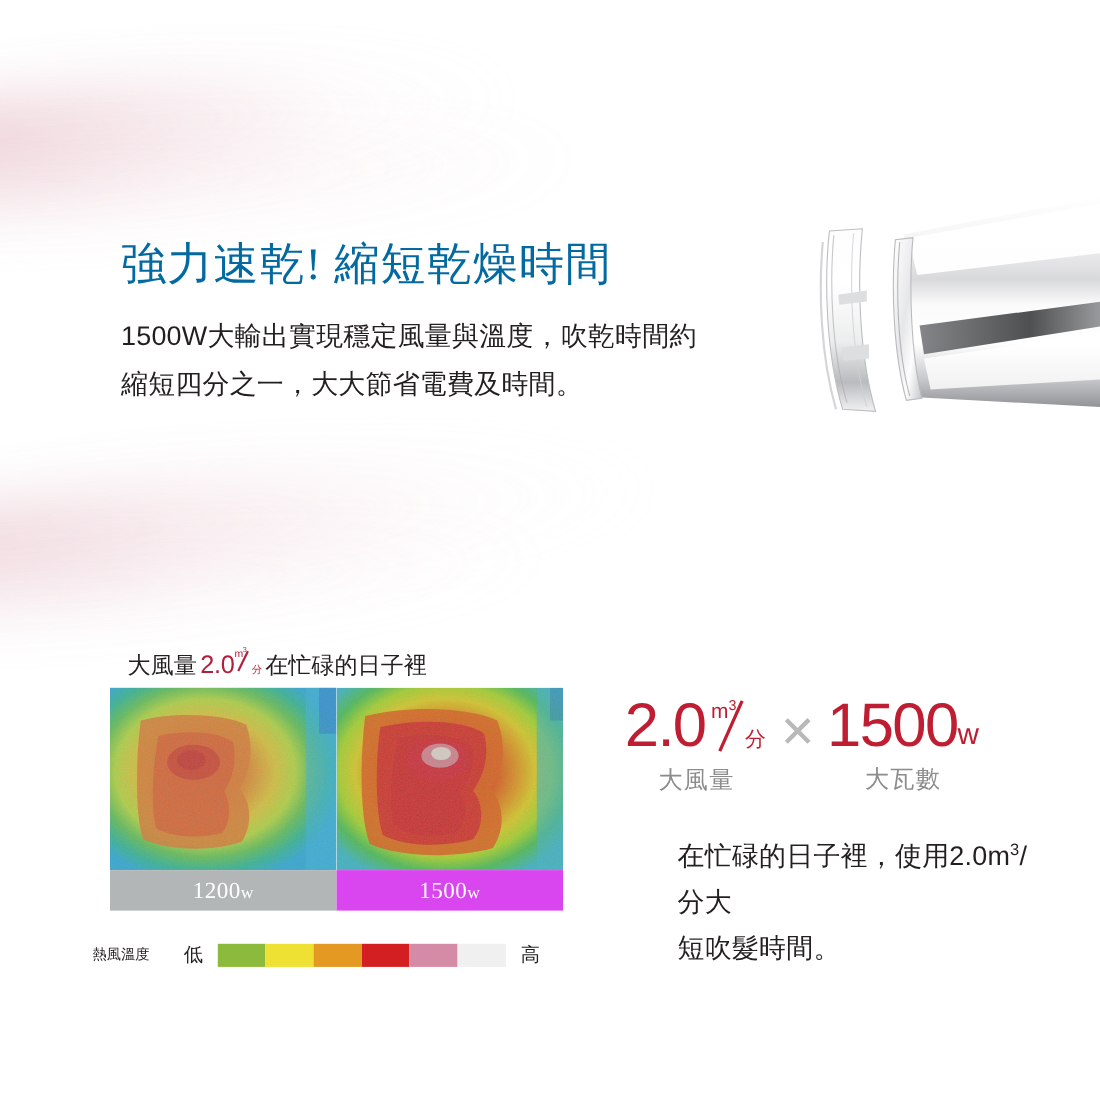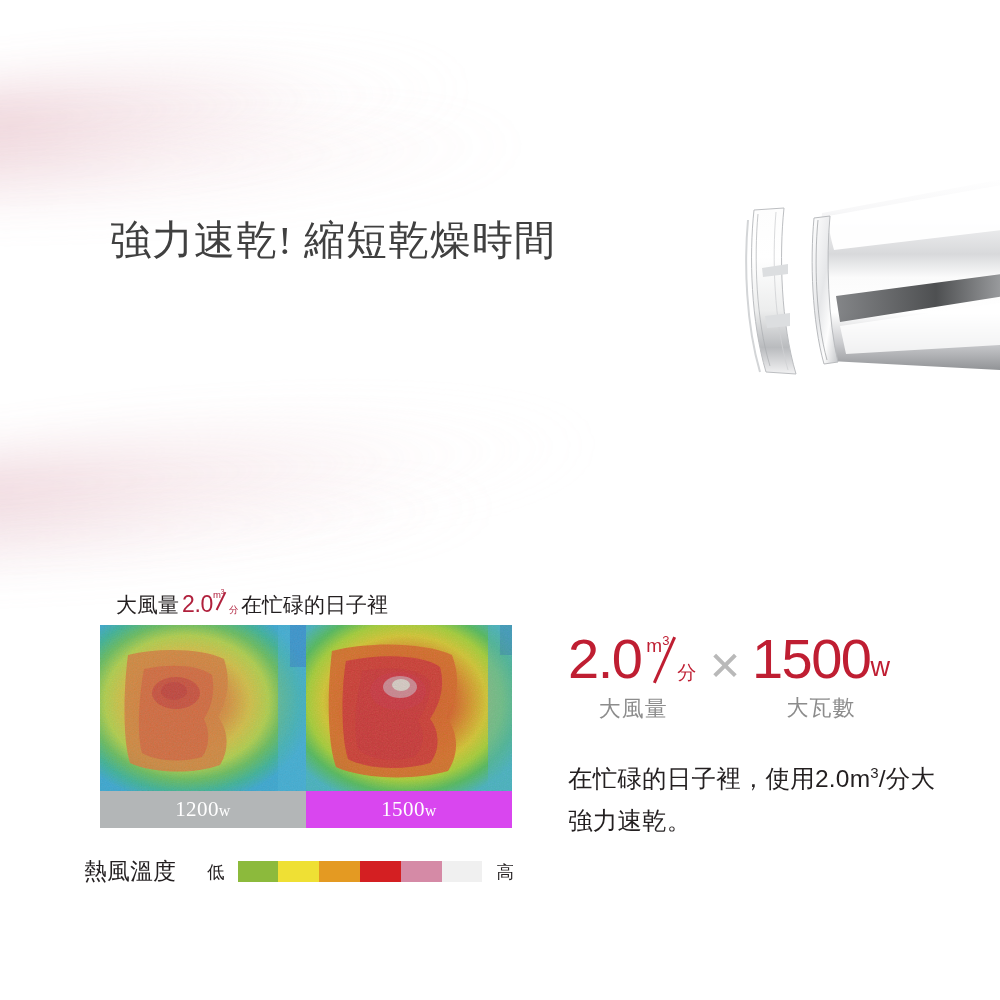--- a/index.html
+++ b/index.html
@@ -65,21 +65,21 @@
     top: 216px;
     width: 650px;
   }
   #headline {
     margin: 0;
     font-family: "Liberation Serif", "DejaVu Serif", serif;
     font-size: 41px;
     font-weight: 400;
     letter-spacing: 1px;
     line-height: 1.18;
-    color: #404040;
+    color: #0369a1;
     white-space: nowrap;
   }
   #hero-body {
     margin: 22px 0 0 0;
     font-size: 24.5px;
     font-weight: 400;
     line-height: 1.72;
     letter-spacing: .2px;
     color: #231f20;
   }
@@ -188,21 +188,21 @@
   
   #thermo-legend {
     position: absolute;
     left: 84px;
     top: 856px;
     width: 430px;
     display: flex;
     align-items: center;
   }
   #legend-title {
-    font-size: 23px;
+    font-size: 13px;
     color: #231f20;
     white-space: nowrap;
   }
   #legend-low {
     font-size: 17.5px;
     color: #231f20;
     margin-left: 31px;
   }
   #legend-swatches {
     display: flex;
@@ -292,35 +292,39 @@
     padding: 14px 10px 0 10px;
     align-self: flex-start;
   }
   #stats-body {
     margin: 34px 0 0 0;
     font-size: 24.5px;
     line-height: 1.72;
     letter-spacing: .2px;
     color: #231f20;
   }
-  #stats-body .line { display: block; }
+  #stats-body .line { display: block; margin-left: 48px; }
   #stats-body .sup { font-size: 15px; vertical-align: super; }
 </style>
 </head>
 <body>
 
 <div id="page">
 
   <div class="streak" id="streak-a"></div>
   <div class="streak" id="streak-b"></div>
   <div class="streak" id="streak-c"></div>
   <div class="streak" id="streak-d"></div>
 
   <div id="hero">
     <h1 id="headline">強力速乾! 縮短乾燥時間</h1>
+    <p id="hero-body">
+      <span class="line">1500W大輸出實現穩定風量與溫度，吹乾時間約</span>
+      <span class="line">縮短四分之一，大大節省電費及時間。</span>
+    </p>
   </div>
 
   <div id="product-photo">
     <svg viewBox="0 0 300 205" width="300" height="205" aria-hidden="true">
       <defs>
         <linearGradient id="bodyGrad" x1="0" y1="0" x2="0" y2="1">
           <stop offset="0%" stop-color="#ffffff"></stop>
           <stop offset="18%" stop-color="#f7f7f8"></stop>
           <stop offset="40%" stop-color="#d8d9db"></stop>
           <stop offset="52%" stop-color="#fbfbfb"></stop>
@@ -505,17 +509,17 @@
           <span>1500</span>
           <span class="big-unit">w</span>
         </div>
         <div class="stat-caption">大瓦數</div>
       </div>
 
     </div>
 
     <p id="stats-body">
       <span class="line"><span>在忙碌的日子裡，使用2.0m</span><span class="sup">3</span><span>/分大</span></span>
-      <span class="line">強力速乾。</span>
+      <span class="line">短吹髮時間。</span>
     </p>
   </div>
 
 </div>
 
 </body></html>

